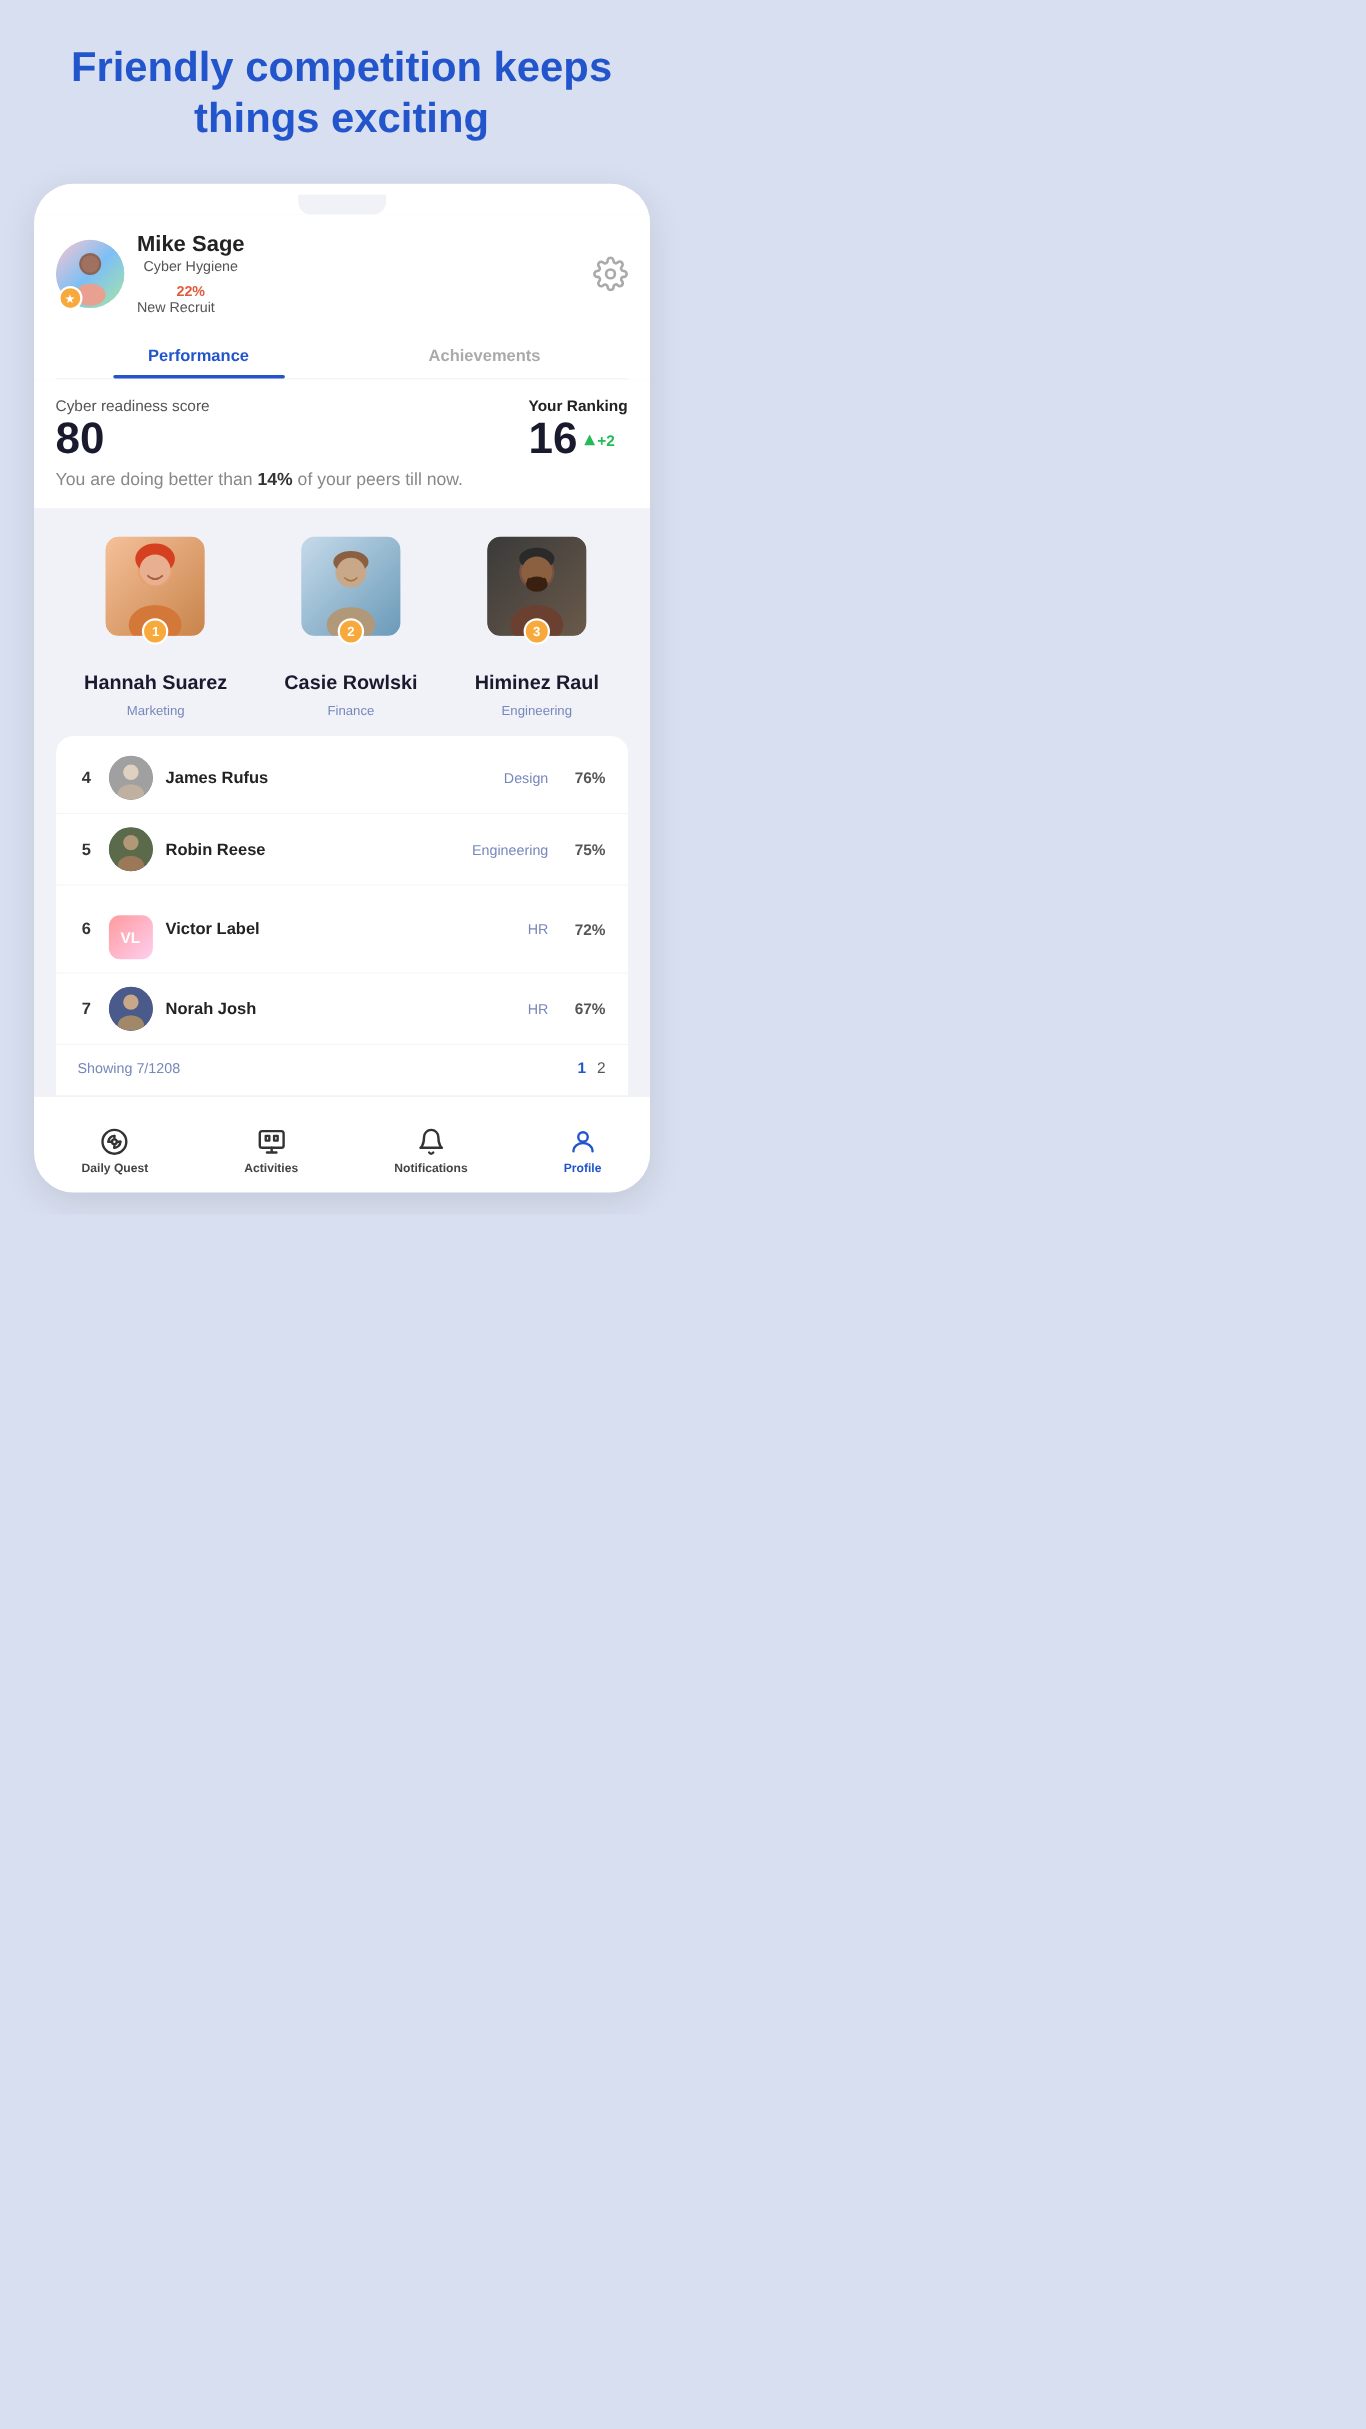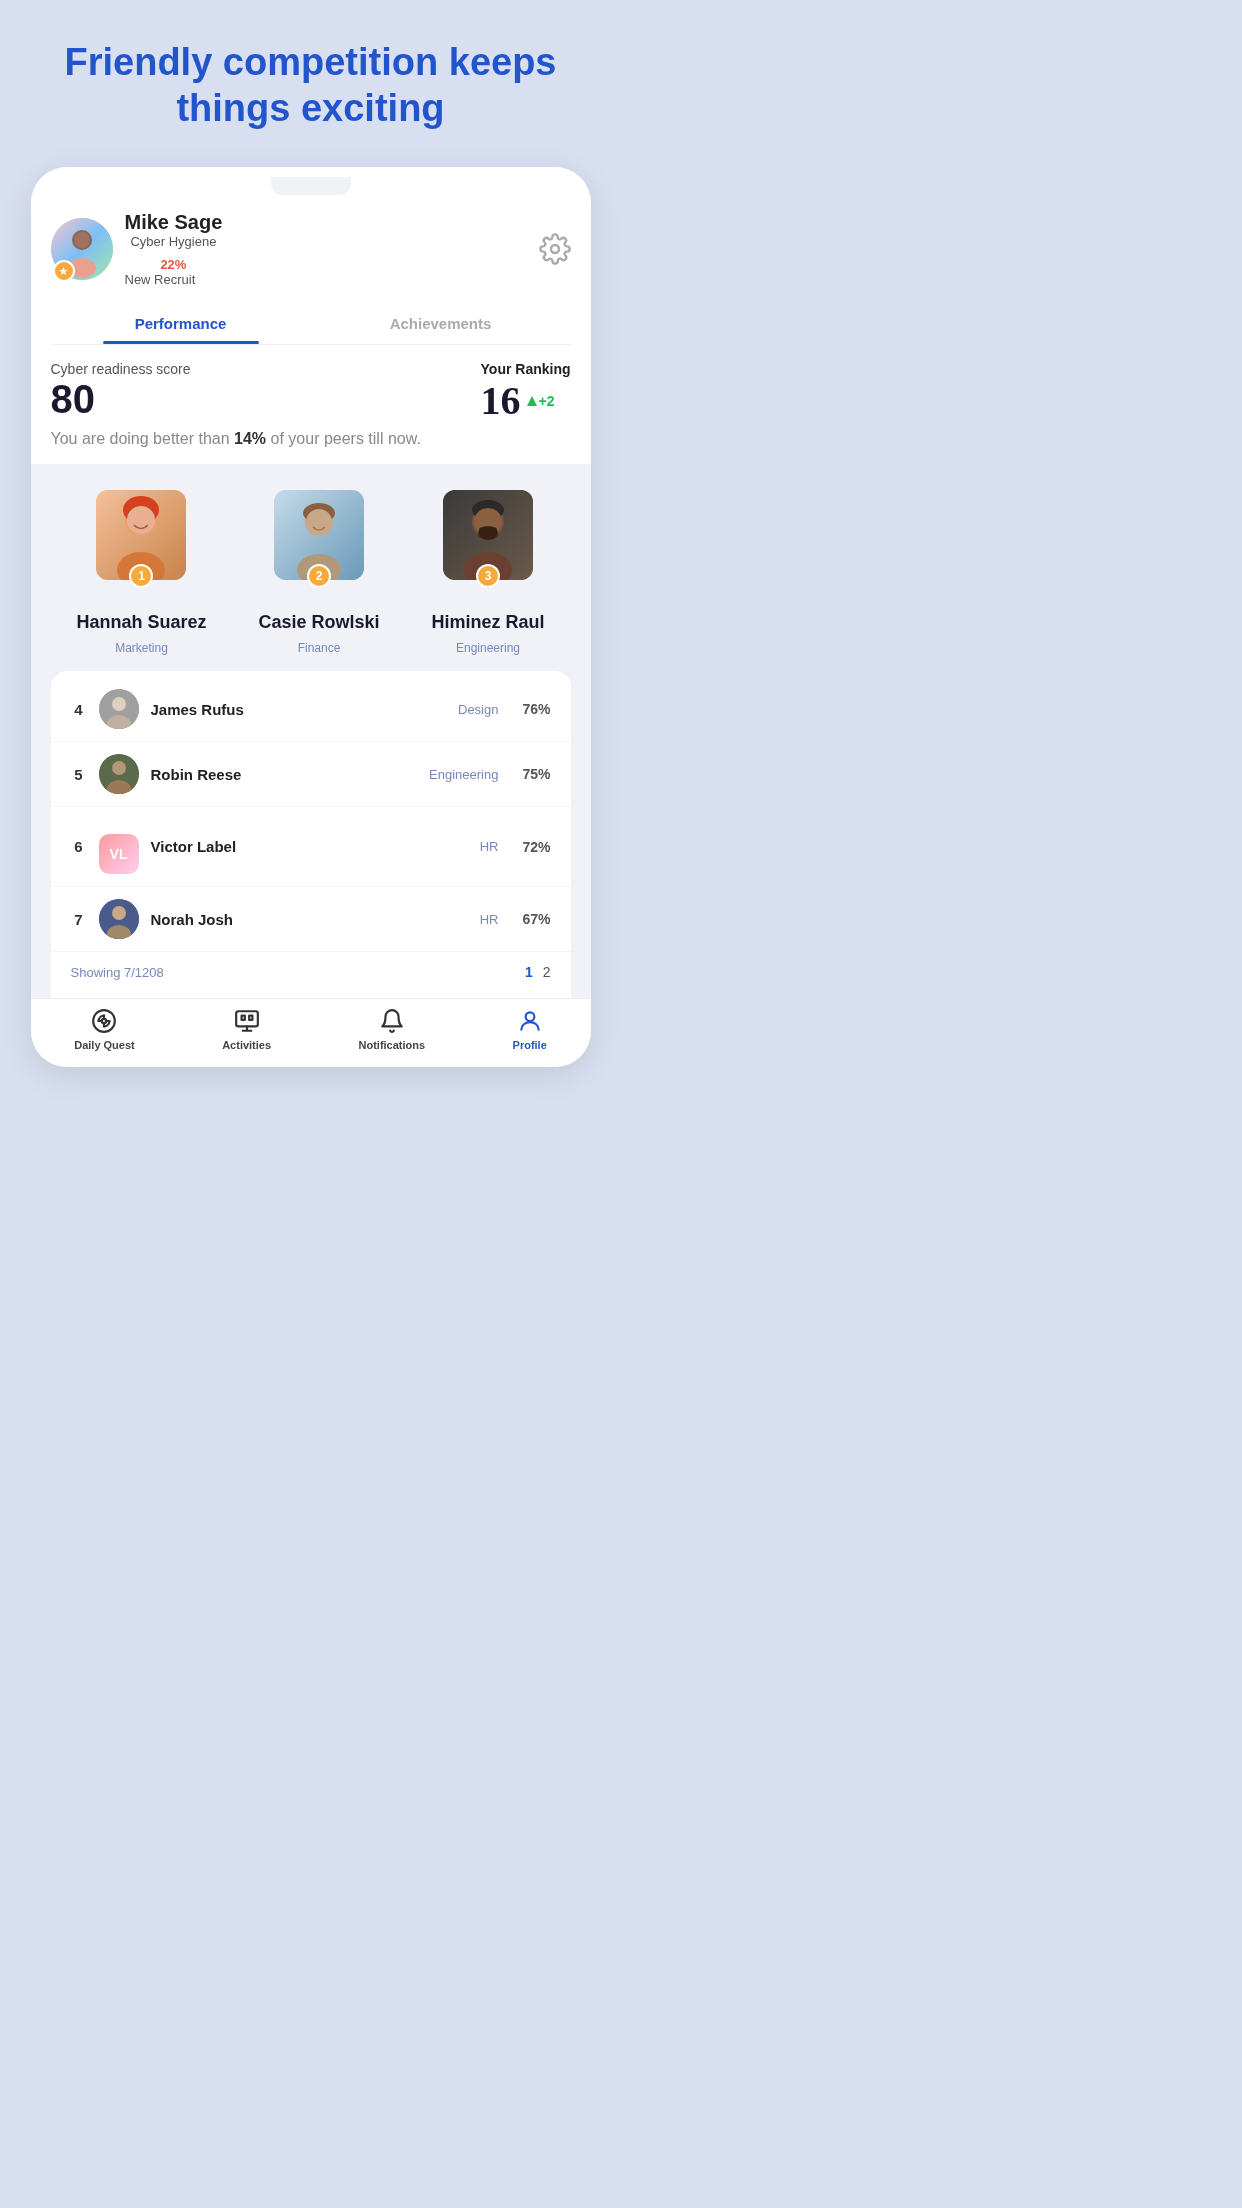--- a/index.html
+++ b/index.html
@@ -179,21 +179,20 @@
     }
     .ranking-value-row {
       display: flex;
       align-items: center;
       gap: 6px;
     }
     .ranking-number {
       font-size: 40px;
       font-weight: 900;
       color: #1a1a2e;
-      font-family: Liberation Serif, serif;
     }
     .ranking-up {
       display: flex;
       align-items: center;
       gap: 2px;
       color: #22bb55;
       font-size: 14px;
       font-weight: 600;
     }
     .peer-text {
@@ -369,21 +368,21 @@
     }
     .page-num.active {
       color: #2255cc;
       font-weight: 700;
     }
     
     .bottom-nav {
       background: white;
       display: flex;
       justify-content: space-around;
-      padding: 8px 0 16px;
+      padding: 27px 0 16px;
       border-top: 1px solid #eee;
       align-items: flex-end;
     }
     .nav-item {
       display: flex;
       flex-direction: column;
       align-items: center;
       gap: 4px;
       cursor: pointer;
     }

